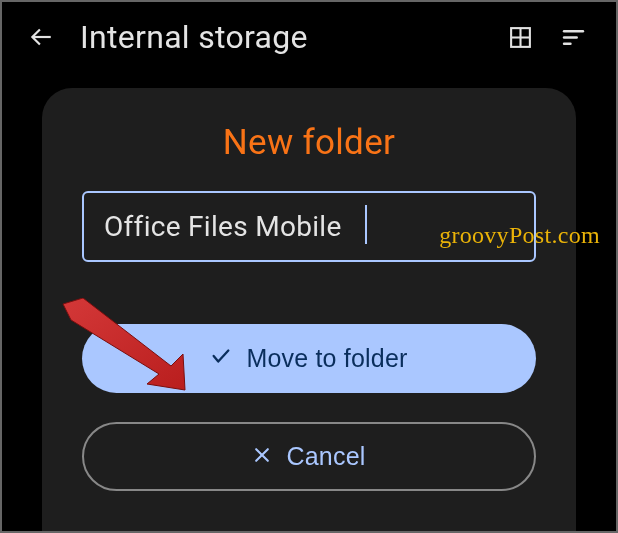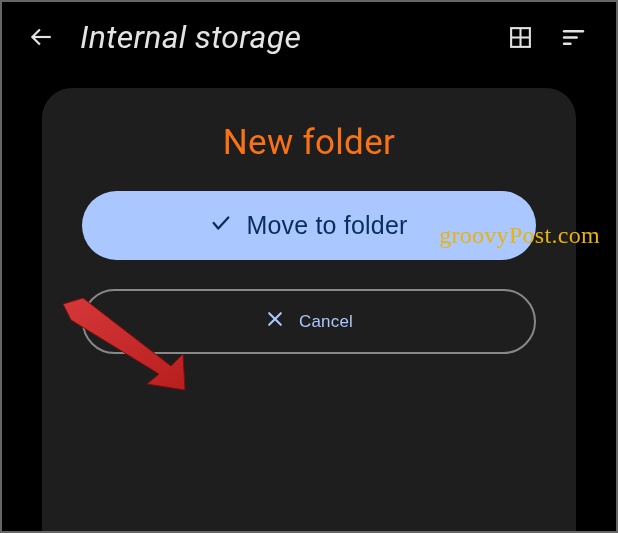--- a/index.html
+++ b/index.html
@@ -16,21 +16,20 @@
       inset: 0;
       border: 2px solid #666;
       pointer-events: none;
       z-index: 100;
     }
     .header {
       display: flex;
       align-items: center;
       padding: 18px 24px 18px 28px;
       gap: 26px;
-      font-style: italic;
     }
     .back-icon {
       color: #e2e2e2;
       width: 26px;
       height: 26px;
       display: flex;
       align-items: center;
       cursor: pointer;
     }
     .header-title {
@@ -112,21 +111,21 @@
       margin-bottom: 29px;
       letter-spacing: 0.2px;
     }
     .secondary-btn {
       width: 100%;
       background: transparent;
       border: 2px solid #888;
       border-radius: 50px;
       padding: 18px;
       color: #aac7ff;
-      font-size: 17px;
+      font-size: 25px;
       font-weight: 400;
       cursor: pointer;
       display: flex;
       align-items: center;
       justify-content: center;
       gap: 14px;
       letter-spacing: 0.2px;
       text-align: center;
     }
     .arrow-annotation {
@@ -172,20 +171,24 @@
         <line x1="3" y1="6" x2="21" y2="6"></line>
         <line x1="3" y1="12" x2="15" y2="12"></line>
         <line x1="3" y1="18" x2="9" y2="18"></line>
       </svg>
     </div>
   </div>
 </div>
 
 <div class="dialog">
   <div class="dialog-title">New folder</div>
+  <div class="input-container">
+    <input class="folder-input" type="text" value="Office Files Mobile" style="">
+    <div class="cursor-caret"></div>
+  </div>
   <button class="primary-btn">
     <span>
       <svg width="22" height="22" viewBox="0 0 24 24" fill="none" stroke="#0a2e5c" stroke-width="2.5" stroke-linecap="round" stroke-linejoin="round">
         <polyline points="4 12 9 18 20 6"></polyline>
       </svg>
     </span>
     <span>Move to folder</span>
   </button>
   <button class="secondary-btn">
     <span>

